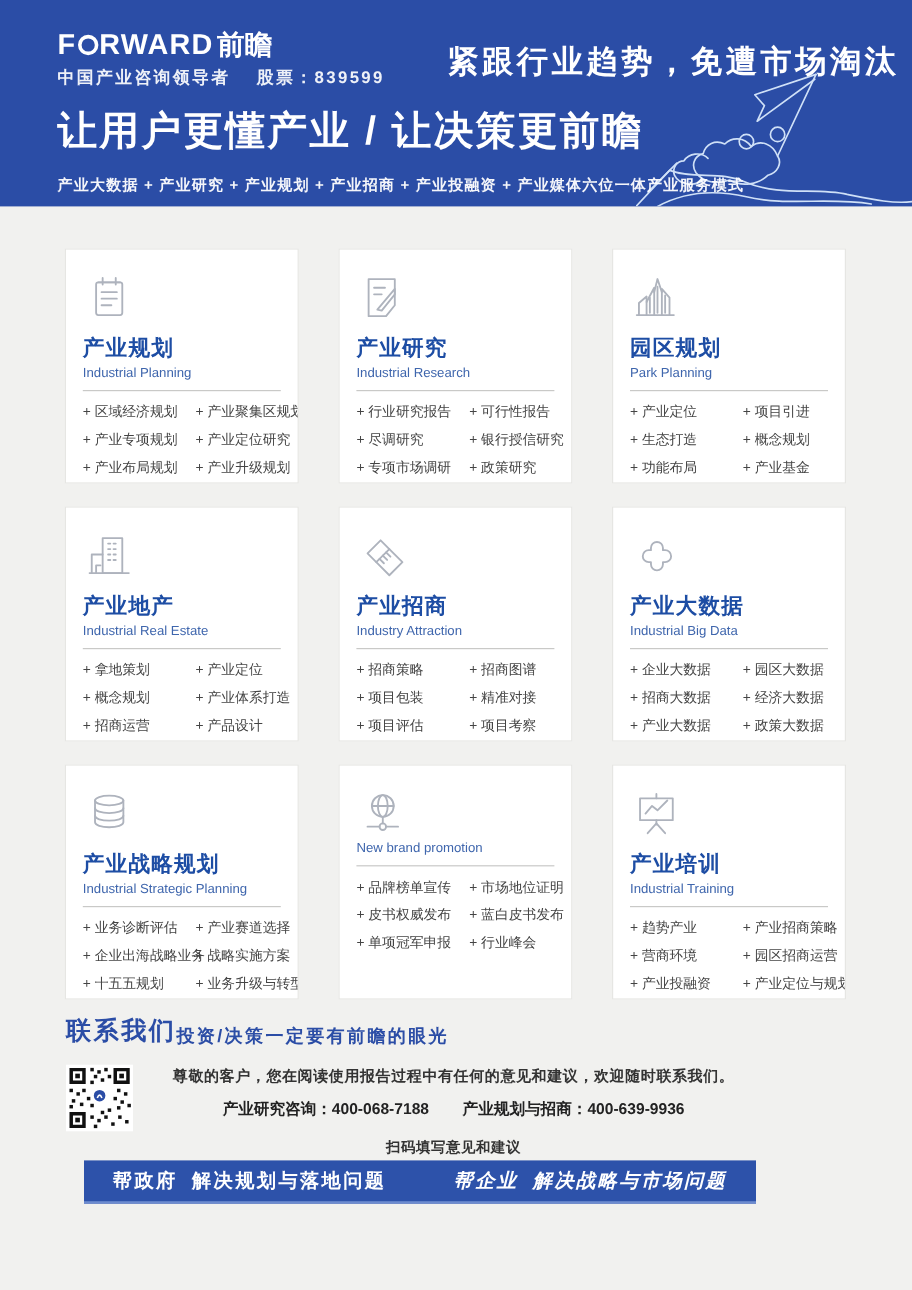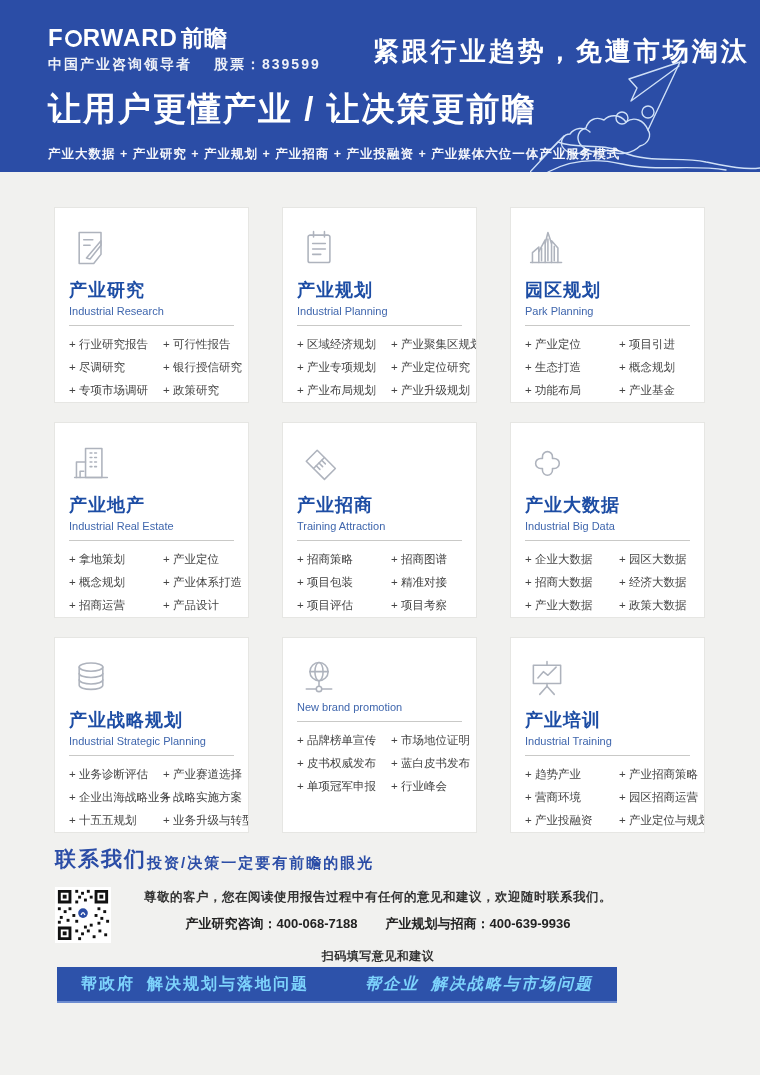--- a/index.html
+++ b/index.html
@@ -77,26 +77,26 @@
   .contact-body { display:flex; margin-top:14px; gap:33px; }
   .qr { width:56px; height:56px; flex:0 0 56px; }
   .contact-lines { padding-top:2px;text-align:center; }
   .contact-msg { font-size:12.5px; font-weight:bold; color:#333; letter-spacing:.5px; }
   .contact-phones { margin-top:9px; font-size:13px; font-weight:bold; color:#222; }
   .contact-phones .gap { display:inline-block; width:28px; }
   .qr-note { margin-top:15px; font-size:12px; font-weight:bold; color:#333; letter-spacing:.5px; }
 
   
   .footer-bar {
-    position:absolute; left:57px; top:967px;
+    position:absolute; left:70px; top:967px;
     width:560px; height:36px;
     background:#2d52aa;
     border-bottom:2px solid #6d8cd0;
     display:flex; align-items:center; justify-content:center;
-    color:#7dd3fc; font-weight:bold; font-size:16px; letter-spacing:2px;
+    color:#ffffff; font-weight:bold; font-size:16px; letter-spacing:2px;
   }
   .footer-seg { display:flex; gap:12px; }
   .footer-seg + .footer-seg { margin-left:56px;font-style:italic; }
 </style>
 </head>
 <body>
 
 <div class="header">
   <svg class="header-art" width="230" height="172" viewBox="0 0 230 172" fill="none" stroke="#cfe0f7" stroke-width="1.4" stroke-linejoin="round" stroke-linecap="round">
     <path d="M150,62 L118,130"></path>
@@ -127,20 +127,41 @@
   </div>
 
   <div class="header-title">让用户更懂产业 / 让决策更前瞻</div>
   <div class="header-subtitle">产业大数据 + 产业研究 + 产业规划 + 产业招商 + 产业投融资 + 产业媒体六位一体产业服务模式</div>
 </div>
 
 <div class="cards">
   <div class="card">
     <div class="card-icon">
         <svg viewBox="0 0 44 44" fill="none" stroke="#aeb3bd" stroke-width="1.7" stroke-linejoin="round" stroke-linecap="round">
+          <rect x="10" y="8" width="24" height="30" rx="2"></rect>
+          <path d="M16,4 v6 M28,4 v6 M12,8 h20"></path>
+          <path d="M15,17 h14 M15,23 h14 M15,29 h9"></path>
+        </svg>
+      </div>
+    <div class="card-title">产业规划</div>
+    <div class="card-subtitle">Industrial Planning</div>
+    <div class="card-divider"></div>
+    <div class="card-items">
+        <div class="item">+ 区域经济规划</div>
+        <div class="item">+ 产业聚集区规划</div>
+        <div class="item">+ 产业专项规划</div>
+        <div class="item">+ 产业定位研究</div>
+        <div class="item">+ 产业布局规划</div>
+        <div class="item">+ 产业升级规划</div>
+      </div>
+  </div>
+
+  <div class="card">
+    <div class="card-icon">
+        <svg viewBox="0 0 44 44" fill="none" stroke="#aeb3bd" stroke-width="1.7" stroke-linejoin="round" stroke-linecap="round">
           <path d="M9,5 h24 v24 l-8,10 h-16 z"></path>
           <path d="M14,13 h10 M14,19 h7"></path>
           <path d="M17,33 L33,14 l0,5 L21,34 z"></path>
         </svg>
       </div>
     <div class="card-title">产业研究</div>
     <div class="card-subtitle">Industrial Research</div>
     <div class="card-divider"></div>
     <div class="card-items">
         <div class="item">+ 行业研究报告</div>
@@ -150,41 +171,20 @@
         <div class="item">+ 专项市场调研</div>
         <div class="item">+ 政策研究</div>
         <div class="item">+ IPO业务与技术</div>
         <div class="item">+ 募投可研</div>
       </div>
   </div>
 
   <div class="card">
     <div class="card-icon">
         <svg viewBox="0 0 44 44" fill="none" stroke="#aeb3bd" stroke-width="1.7" stroke-linejoin="round" stroke-linecap="round">
-          <rect x="10" y="8" width="24" height="30" rx="2"></rect>
-          <path d="M16,4 v6 M28,4 v6 M12,8 h20"></path>
-          <path d="M15,17 h14 M15,23 h14 M15,29 h9"></path>
-        </svg>
-      </div>
-    <div class="card-title">产业规划</div>
-    <div class="card-subtitle">Industrial Planning</div>
-    <div class="card-divider"></div>
-    <div class="card-items">
-        <div class="item">+ 区域经济规划</div>
-        <div class="item">+ 产业聚集区规划</div>
-        <div class="item">+ 产业专项规划</div>
-        <div class="item">+ 产业定位研究</div>
-        <div class="item">+ 产业布局规划</div>
-        <div class="item">+ 产业升级规划</div>
-      </div>
-  </div>
-
-  <div class="card">
-    <div class="card-icon">
-        <svg viewBox="0 0 44 44" fill="none" stroke="#aeb3bd" stroke-width="1.7" stroke-linejoin="round" stroke-linecap="round">
           <path d="M6,38 V27 L13,21 V38"></path>
           <path d="M13,26 L20,13 V38"></path>
           <path d="M20,17 L23,5 L27,17"></path>
           <path d="M27,38 V14 L34,22 V38"></path>
           <path d="M4,38 H38"></path>
           <path d="M23,12 V36 M16,22 V36 M30,20 V36"></path>
         </svg>
       </div>
     <div class="card-title">园区规划</div>
     <div class="card-subtitle">Park Planning</div>
@@ -226,21 +226,21 @@
 
   <div class="card">
     <div class="card-icon">
         <svg viewBox="0 0 44 44" fill="none" stroke="#aeb3bd" stroke-width="1.7" stroke-linejoin="round" stroke-linecap="round">
           <path d="M8,20 L20,8 L28,16 L16,28 z"></path>
           <path d="M16,28 L28,40 L40,28 L28,16"></path>
           <path d="M22,22 l4,4 M25,19 l4,4 M19,25 l4,4"></path>
         </svg>
       </div>
     <div class="card-title">产业招商</div>
-    <div class="card-subtitle">Training Attraction</div>
+    <div class="card-subtitle">Industry Attraction</div>
     <div class="card-divider"></div>
     <div class="card-items">
         <div class="item">+ 招商策略</div>
         <div class="item">+ 招商图谱</div>
         <div class="item">+ 项目包装</div>
         <div class="item">+ 精准对接</div>
         <div class="item">+ 项目评估</div>
         <div class="item">+ 项目考察</div>
         <div class="item">+ 推介活动</div>
         <div class="item">+ 数字招商工具</div>

